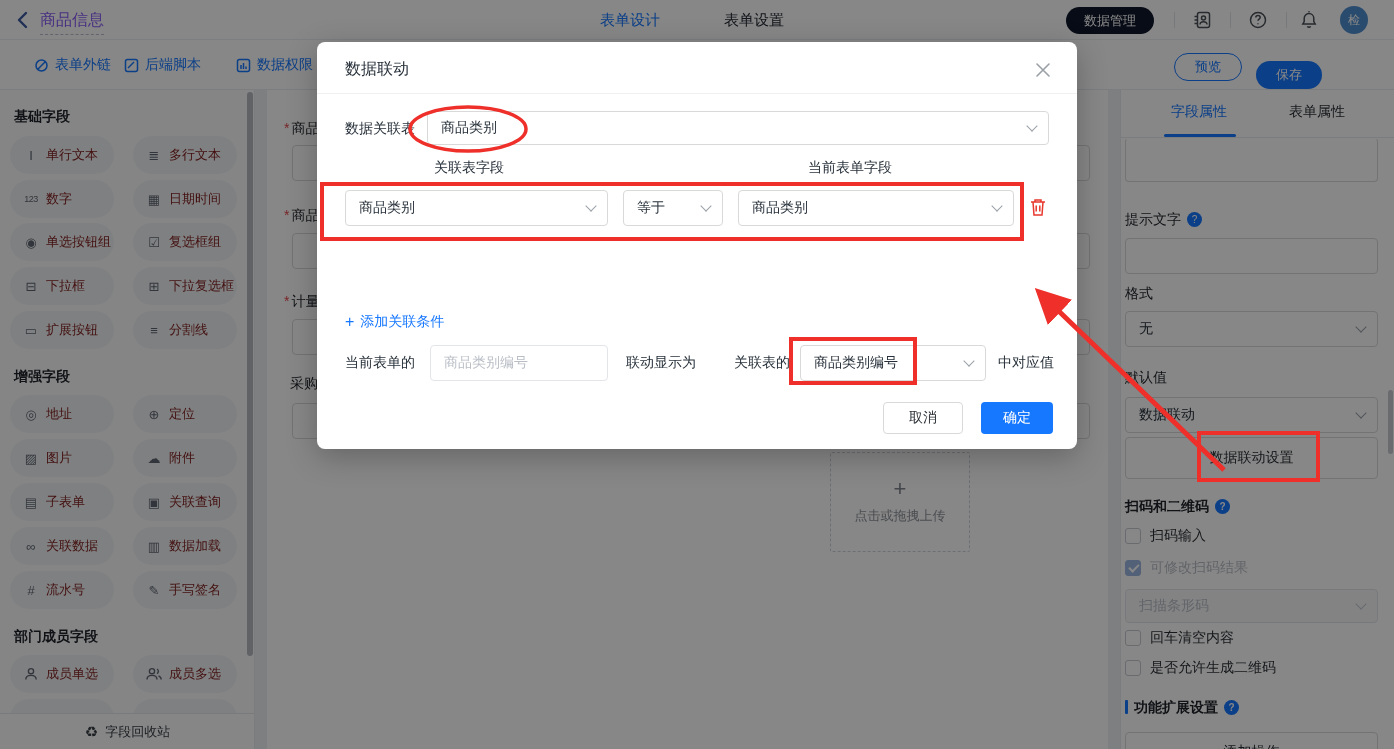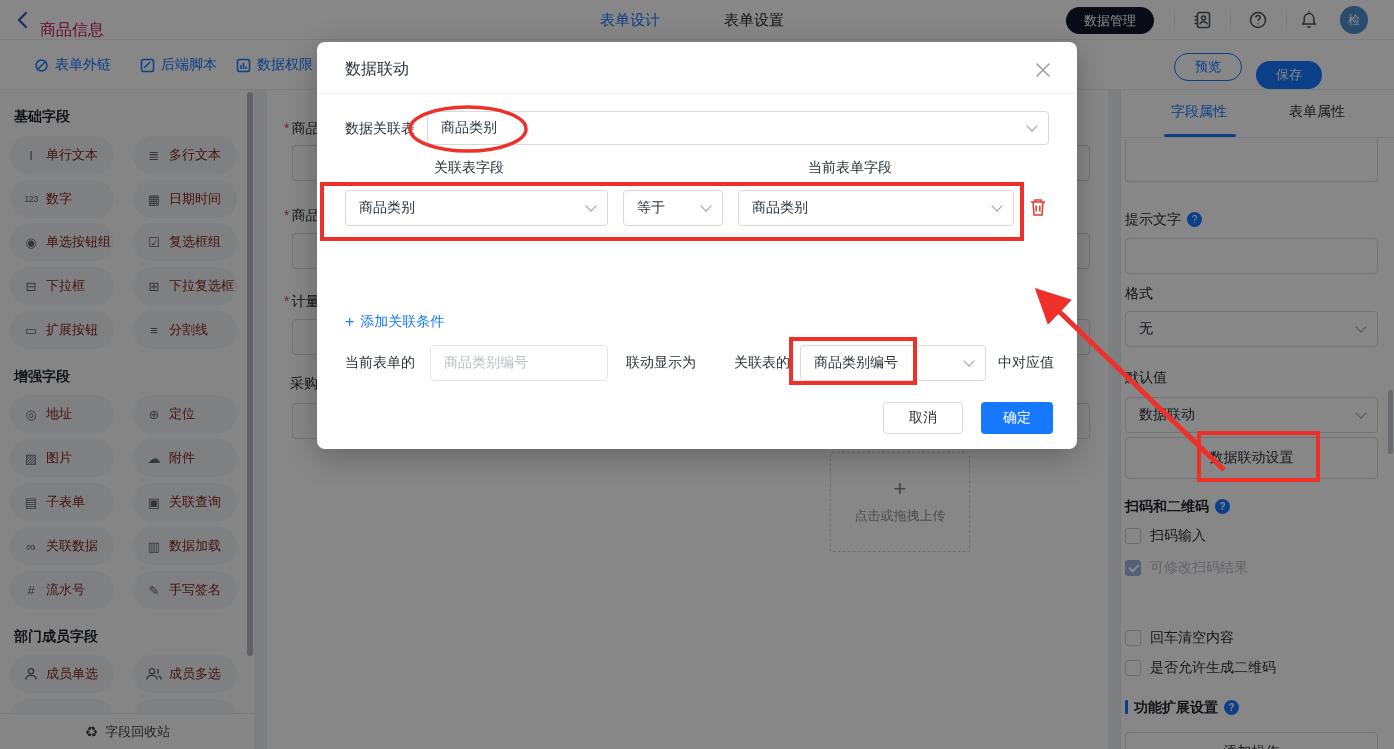--- a/index.html
+++ b/index.html
@@ -3,21 +3,21 @@
 <meta charset="utf-8">
 <style>
   * { margin:0; padding:0; box-sizing:border-box; }
   html,body { width:1394px; height:749px; }
   body { font-family:"Liberation Sans","DejaVu Sans",sans-serif; color:#27303a; background:#eef0f3; overflow:hidden; }
   .abs { position:absolute; }
   #stage { position:relative; width:1394px; height:749px; overflow:hidden; background:#eef0f3; }
 
   
   #topbar { left:0; top:0; width:1394px; height:40px; background:#fff; border-bottom:1px solid #eceef1; z-index:1; }
-  .tb-title { left:40px; top:20px; font-size:16px; color:#be185d; padding-bottom:3px; border-bottom:1px dashed #b9bec8; }
+  .tb-title { left:40px; top:10px; font-size:16px; color:#8b5cf6; padding-bottom:3px; border-bottom:1px dashed #b9bec8; }
   .tb-tab { top:11px; font-size:15px; cursor:pointer; }
   .green-btn { left:1066px; top:7px; width:88px; height:27px; border-radius:14px; background:#0f172a; color:#fff; font-size:13px; display:flex; align-items:center; justify-content:center; }
   .v-div { top:12px; width:1px; height:16px; background:#e1e4e8; }
   .icon-btn { top:10px; width:20px; height:20px; }
   .avatar { left:1340px; top:6px; width:28px; height:28px; border-radius:50%; background:#4f8fd0; color:#fff; font-size:12px; display:flex; align-items:center; justify-content:center; }
 
   
   #row2 { left:0; top:40px; width:1394px; height:50px; background:#fff; border-bottom:1px solid #ebedf0; z-index:1; }
   .tool-link { top:14px; height:22px; display:flex; align-items:center; gap:6px; color:#1677ff; font-size:14px; cursor:pointer; }
   .pill-btn { top:13px; height:28px; border-radius:14px; font-size:13px; display:flex; align-items:center; justify-content:center; cursor:pointer; }
@@ -127,21 +127,21 @@
   </div>
 
   <div id="row2" class="abs">
     <span class="abs tool-link" style="left:34px;">
       <svg width="15" height="15" viewBox="0 0 15 15" fill="none" stroke="#1677ff" stroke-width="1.5">
           <circle cx="7.5" cy="7.5" r="5.5"></circle>
           <path d="M3.8 11.2 11.2 3.8"></path>
         </svg>
       <span>表单外链</span>
     </span>
-    <span class="abs tool-link" style="left:140px;">
+    <span class="abs tool-link" style="left:124px;">
       <svg width="15" height="15" viewBox="0 0 15 15" fill="none" stroke="#1677ff" stroke-width="1.5">
           <rect x="1.5" y="1.5" width="12" height="12" rx="2"></rect>
           <path d="M4 10 10 4"></path>
         </svg>
       <span>后端脚本</span>
     </span>
     <span class="abs tool-link" style="left:236px;">
       <svg width="15" height="15" viewBox="0 0 15 15" fill="none" stroke="#1677ff" stroke-width="1.5">
           <rect x="1.5" y="1.5" width="12" height="12" rx="2"></rect>
           <path d="M5 11V7M7.5 11V5M10 11V8.5"></path>
@@ -310,20 +310,24 @@
 
     <div class="abs p-label p-bold" style="top:408px;"><span>扫码和二维码</span><span class="qc">?</span></div>
     <div class="abs cb-row" style="top:437px;">
         <span class="cbx"></span>
         <span>扫码输入</span>
       </div>
     <div class="abs cb-row" style="top:469px;">
         <span class="cbx cd"></span>
         <span class="muted">可修改扫码结果</span>
       </div>
+    <div class="abs box" style="top:499px;height:34px;background:#f7f8fa;border-color:#e2e5ea;">
+      <span class="sel-txt ghost">扫描条形码</span>
+        <i class="cv" style="border-color:#c3c8cf;"></i>
+    </div>
     <div class="abs cb-row" style="top:539px;">
         <span class="cbx"></span>
         <span>回车清空内容</span>
       </div>
     <div class="abs cb-row" style="top:569px;">
         <span class="cbx"></span>
         <span>是否允许生成二维码</span>
       </div>
 
     <div class="abs p-label p-bold" style="top:609px;"><span class="sec-bar"></span><span>功能扩展设置</span><span class="qc">?</span></div>

